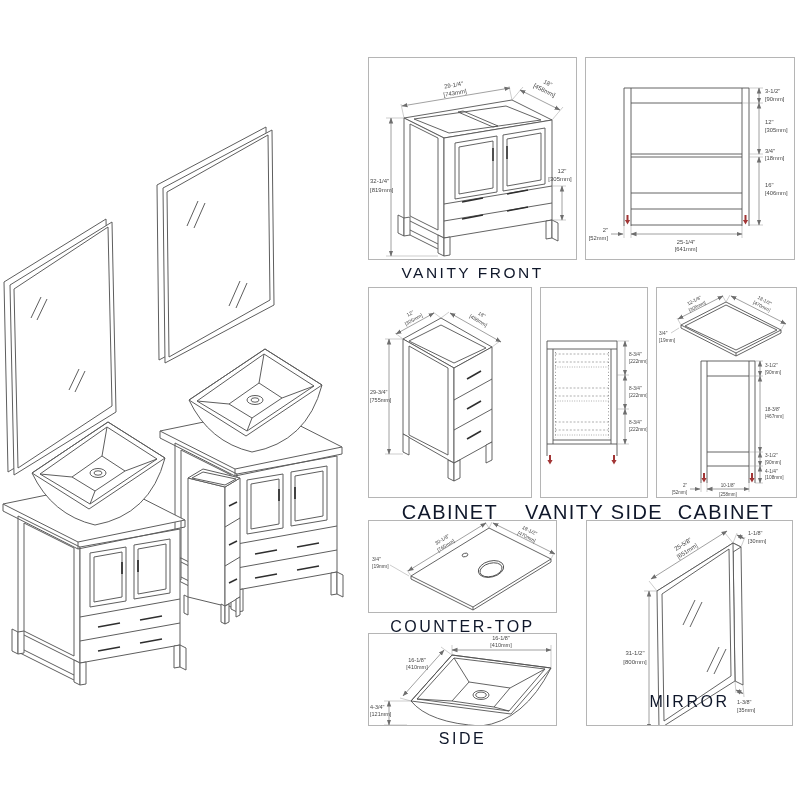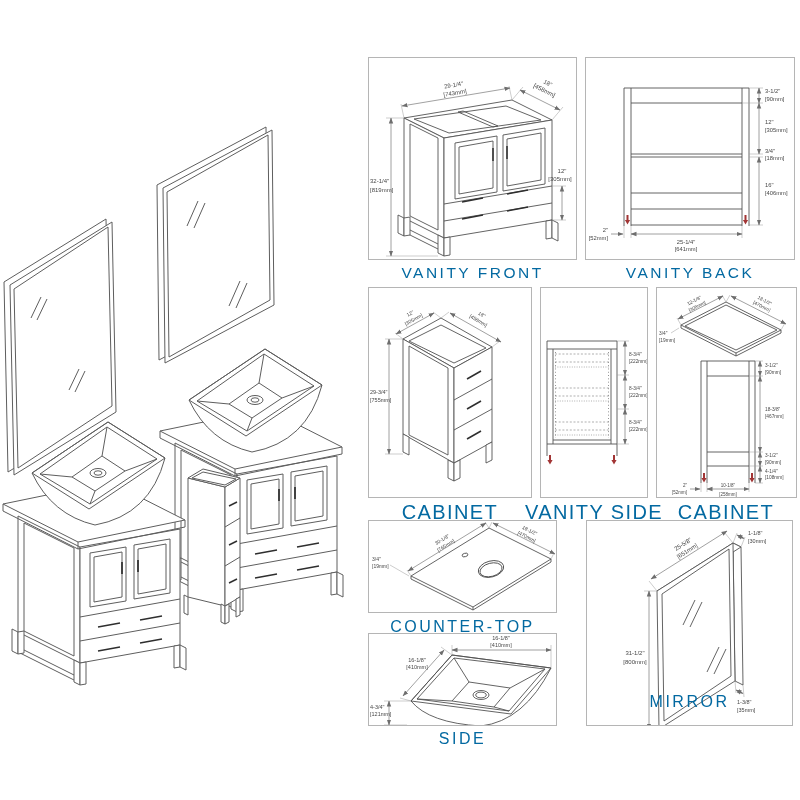--- a/index.html
+++ b/index.html
@@ -1,20 +1,20 @@
 <!DOCTYPE html>
 <html><head>
 <meta charset="utf-8">
 <style>
   html,body{margin:0;padding:0;background:#fff}
   #sheet{position:relative;width:800px;height:800px;background:#ffffff;overflow:hidden;
          font-family:"Liberation Sans",sans-serif}
   .panel{position:absolute;border:1px solid #b5b5b5;background:#fff;box-sizing:border-box}
   .panel svg{display:block}
-  .ptitle{position:absolute;text-align:center;color:#0369a1;font-weight:400;
+  .ptitle{position:absolute;text-align:center;color:#0f172a;font-weight:400;
           font-family:"Liberation Sans",sans-serif}
   .row1{font-size:15.5px;letter-spacing:2.5px}
   .row2{font-size:20px;letter-spacing:1.4px}
   .row3{font-size:16px;letter-spacing:2.5px}
   
   .ln{stroke:#525252;stroke-width:.9;fill:none}
   .lnw{stroke:#525252;stroke-width:.9;fill:#ffffff}
   .mln{stroke:#5e5e5e;stroke-width:1;fill:none}
   .mlnw{stroke:#5e5e5e;stroke-width:1;fill:#ffffff}
   .dim{stroke:#6e6e6e;stroke-width:.65;fill:none}
@@ -241,21 +241,20 @@
       <line class="ext" x1="156" y1="168" x2="156" y2="180"></line>
       <line class="dim" x1="45" y1="176" x2="156" y2="176" marker-start="url(#m2)" marker-end="url(#m2)"></line>
       <text class="t t58" x="100" y="185.5" text-anchor="middle">25-1/4"</text>
       <text class="t t58" x="100" y="193" text-anchor="middle">[641mm]</text>
       <line class="ext" x1="38" y1="168" x2="38" y2="180"></line>
       <line class="dim" x1="25" y1="176" x2="37" y2="176" marker-end="url(#m2)"></line>
       <text class="t t58" x="22" y="174" text-anchor="end">2"</text>
       <text class="t t58" x="22" y="182" text-anchor="end">[52mm]</text>
     </svg>
   </div>
-  <div class="ptitle row1" style="left:585px;top:264px;width:210px">VANITY BACK</div>
 
   <div class="panel" style="left:368px;top:287px;width:164px;height:211px">
     <svg width="162" height="209" viewBox="0 0 162 209">
       <defs>
         <marker id="m3" markerWidth="6" markerHeight="6" refX="5.5" refY="3" orient="auto-start-reverse" markerUnits="userSpaceOnUse">
             <path d="M0,.8 L6,3 L0,5.2 Z" fill="#6e6e6e"></path>
           </marker>
       </defs>
       <polygon class="lnw" points="34,51 72,30 123,59 85,80"></polygon>
       <polygon class="ln" points="40,53 72,37 117,60 85,75"></polygon>

